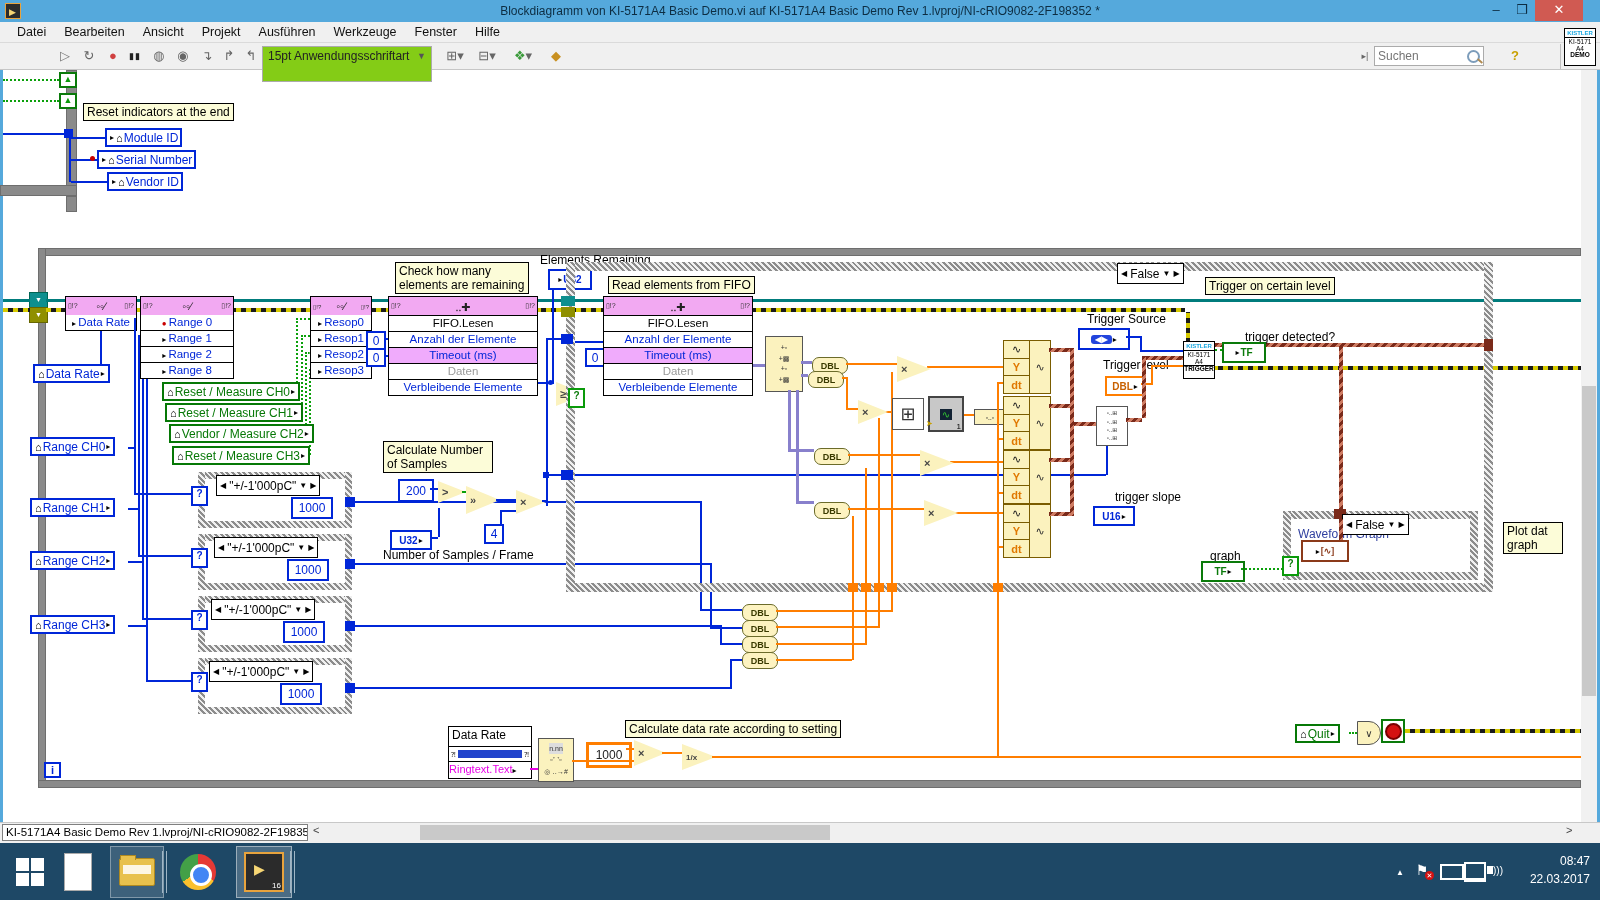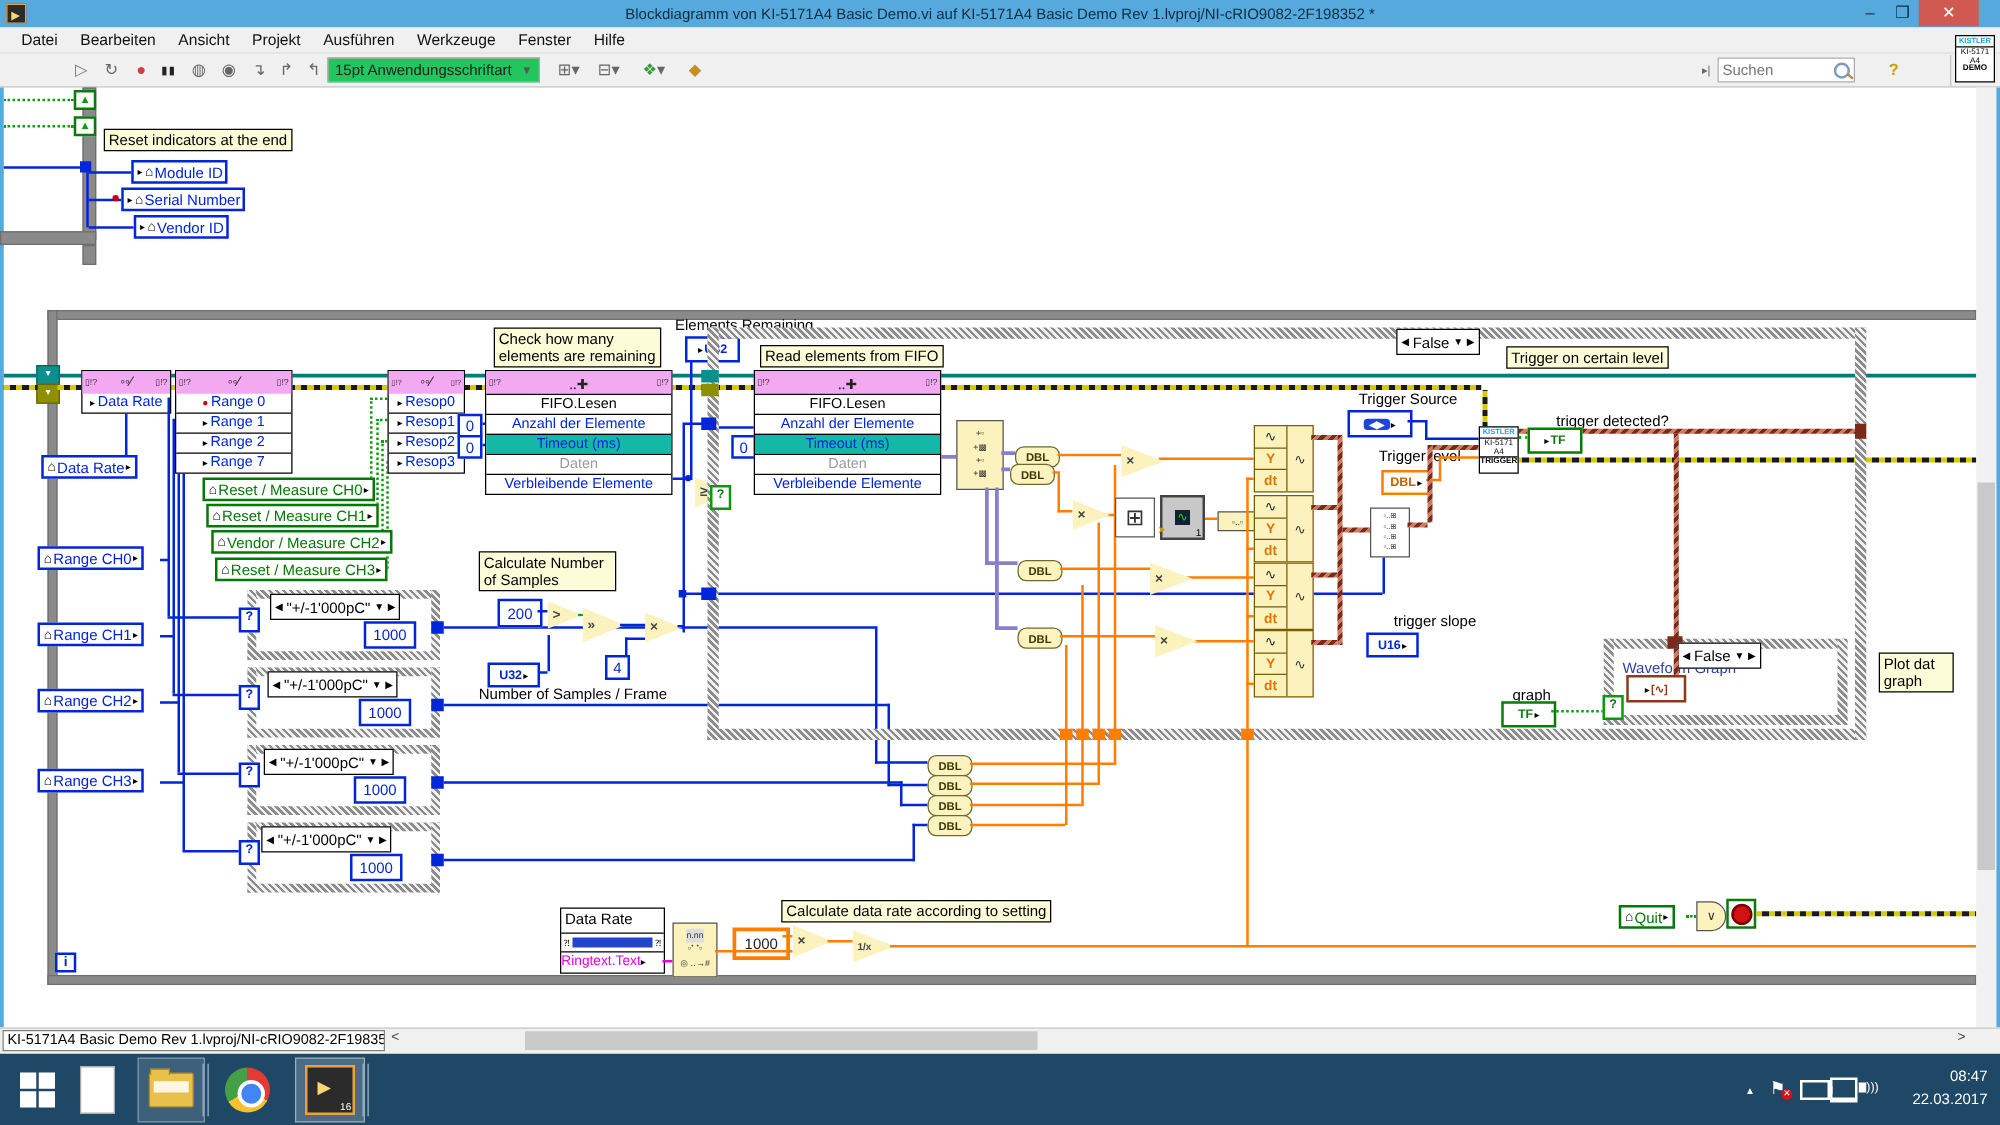--- a/index.html
+++ b/index.html
@@ -7,21 +7,21 @@
           font-family:"Liberation Sans",sans-serif;font-size:12px;color:#000;}
   .a{position:absolute;box-sizing:border-box;}
   
   #titlebar{left:0;top:0;width:1600px;height:22px;background:#55A9DC;display:flex;align-items:center;}
   #title{position:absolute;left:0;right:0;text-align:center;font-size:12px;color:#0d2d42;}
   .winbtn{position:absolute;top:0;height:21px;text-align:center;color:#0d2d42;font-size:13px;line-height:20px;}
   #menubar{left:0;top:22px;width:1600px;height:21px;background:#F0F0F0;border-bottom:1px solid #DADADA;display:flex;align-items:center;padding-left:8px;gap:0;}
   .menuitem{padding:0 9px;font-size:12.5px;color:#111;}
   #toolbar{left:0;top:43px;width:1600px;height:27px;background:#F0F0F0;border-bottom:1px solid #C6C6C6;}
   .tbi{position:absolute;top:46px;width:22px;height:21px;text-align:center;line-height:20px;font-size:13px;color:#666;}
-  .fontbox{position:absolute;left:262px;top:46px;width:170px;height:20px;background:#22c55e;border:1px solid #ABABAB;font-size:12px;line-height:18px;padding:0 5px;color:#222;}
+  .fontbox{position:absolute;left:262px;top:46px;width:170px;height:36px;background:#84cc16;border:1px solid #ABABAB;font-size:12px;line-height:18px;padding:0 5px;color:#222;}
   .fontbox .dd{float:right;font-size:9px;color:#555;}
   #searchbox{position:absolute;left:1374px;top:46px;width:110px;height:20px;background:#fff;border:1px solid #ABABAB;}
   #searchbox input{border:0;outline:0;width:84px;height:16px;font-size:12px;font-family:"Liberation Sans",sans-serif;color:#888;padding:1px 3px;background:transparent;}
   .mag{position:absolute;right:3px;top:3px;width:9px;height:9px;border:2px solid #7D9DBB;border-radius:50%;}
   .mag::after{content:"";position:absolute;left:8px;top:8px;width:6px;height:2px;background:#B08A50;transform:rotate(40deg);}
   
   .w{position:absolute;}
   .wh{height:2px;background:#0026D8;}
   .wv{width:2px;background:#0026D8;}
   .or{background:#FF7E00;}
@@ -50,21 +50,21 @@
   .tm.green{border-color:#0A7A0A;color:#0A7A0A;}
   .tm.brown{border-color:#8B3A1A;color:#8B3A1A;}
   .cst{position:absolute;border:2px solid #0026D8;background:#fff;color:#0026D8;font-size:12px;display:flex;align-items:center;justify-content:center;}
   .cst.o{border:3px solid #FF7E00;color:#222;}
   .tri{position:absolute;background:#FBF2BE;clip-path:polygon(0 0,100% 50%,0 100%);display:flex;align-items:center;padding-left:4px;font-size:11px;font-weight:bold;color:#444;}
   .node{position:absolute;background:#fff;border:1px solid #000;text-align:center;}
   .nhead{height:18px;background:#F2A9F2;display:flex;align-items:center;justify-content:space-between;font-size:7px;padding:0 2px;color:#333;}
   .nhead .mid{font-size:11px;color:#222;}
   .frow{height:15px;border-top:1px solid #000;color:#0026D8;font-size:11.5px;line-height:14px;overflow:hidden;white-space:nowrap;}
   .frow.t{color:#000;}
-  .frow.gray{background:#14b8a6;}
+  .frow.gray{background:#f0abfc;}
   .frow.dim{color:#9A9A9A;}
   .qt{position:absolute;border:2px solid #0A9A0A;background:#fff;color:#0A7A0A;font-size:10px;font-weight:bold;text-align:center;line-height:12px;}
   .qt.b{border-color:#0026D8;color:#0026D8;}
   .tn{position:absolute;}
   .sel{position:absolute;background:#fff;border:1px solid #000;display:flex;align-items:center;font-size:12px;padding:0 3px;gap:3px;height:19px;white-space:nowrap;}
   .sel .c{font-size:8px;}
   .bw{position:absolute;width:46px;height:52px;background:#FBF2BE;border:1px solid #7A5C00;display:flex;font-size:11px;}
   .bw .lc{width:25px;border-right:1px solid #7A5C00;display:flex;flex-direction:column;}
   .bw .lc div{flex:1;border-bottom:1px solid #7A5C00;display:flex;align-items:center;justify-content:center;color:#E07800;font-weight:bold;}
   .bw .lc div:first-child{color:#222;font-weight:normal;}
@@ -206,21 +206,21 @@
 
   <div class="node a" style="left:140px;top:296px;width:94px">
     <div class="nhead">
         <span>▯!?</span>
         <span class="mid">◦◦∕</span>
         <span>▯!?</span>
       </div>
     <div class="frow" style="border-top:0"><span style="color:#C80000;font-size:8px">● </span><span>Range 0</span></div>
     <div class="frow"><span style="color:#000;font-size:8px">▸ </span><span>Range 1</span></div>
     <div class="frow"><span style="color:#000;font-size:8px">▸ </span><span>Range 2</span></div>
-    <div class="frow"><span style="color:#000;font-size:8px">▸ </span><span>Range 7</span></div>
+    <div class="frow"><span style="color:#000;font-size:8px">▸ </span><span>Range 8</span></div>
   </div>
 
   <i class="w wgv" style="left:296px;top:318px;height:73px"></i>
     <i class="w wg" style="left:292px;top:391px;width:6px"></i>
     <i class="w wg" style="left:296px;top:318px;width:14px"></i>
   <i class="w wgv" style="left:301px;top:335px;height:77px"></i>
     <i class="w wg" style="left:294px;top:412px;width:8px"></i>
     <i class="w wg" style="left:301px;top:335px;width:9px"></i>
   <i class="w wgv" style="left:305px;top:352px;height:81px"></i>
     <i class="w wg" style="left:298px;top:433px;width:8px"></i>

